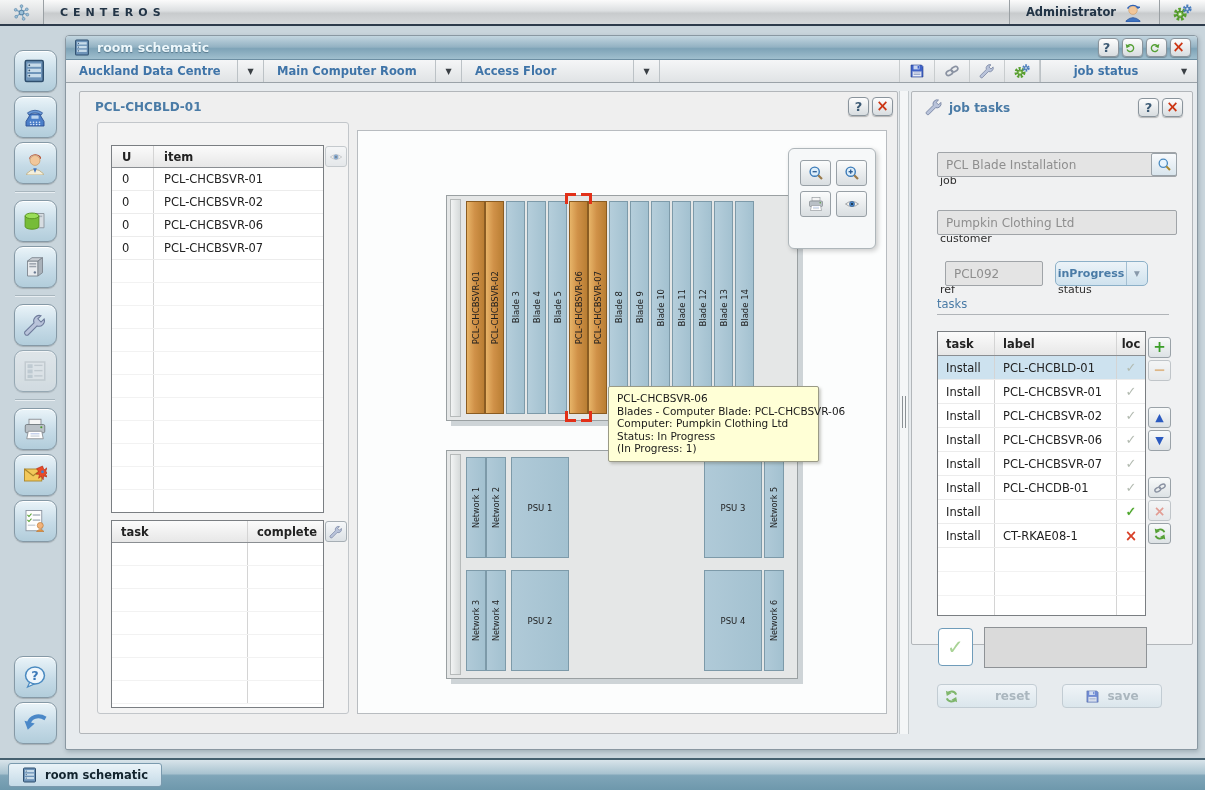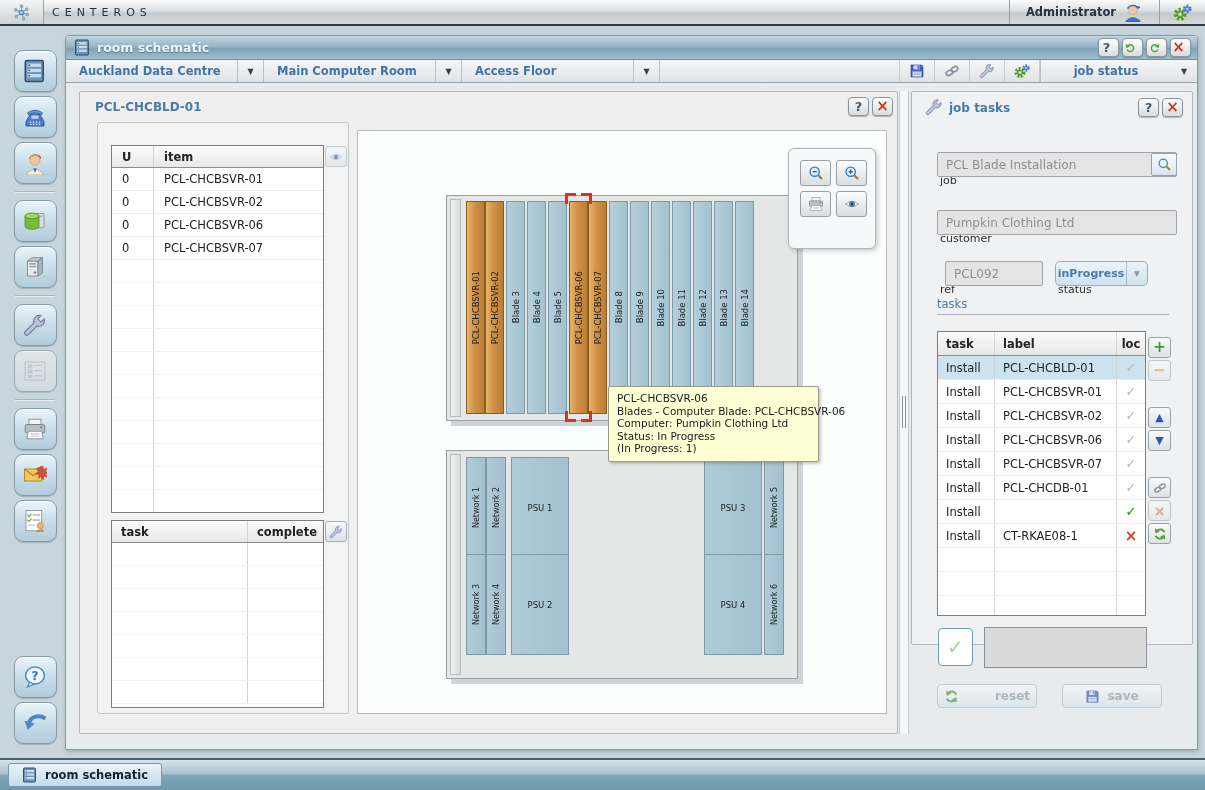--- a/index.html
+++ b/index.html
@@ -13,21 +13,21 @@
   .ic svg { width:100%; height:100%; display:block; }
   .ti { font-weight:bold; line-height:1; }
 
   
   #topbar { position:absolute; left:0; top:0; width:1205px; height:26px;
     background:linear-gradient(#fbfbfb,#dcdfe1 45%,#c8cbcd 55%,#d6d9db);
     border-bottom:2px solid #2e3c4c; display:flex; align-items:center; }
   .logo-btn { width:44px; height:100%; display:flex; align-items:center; justify-content:center;
     border-right:1px solid #9aa0a4; background:linear-gradient(#f4f5f5,#cfd2d4); }
   .logo-btn .ic { width:17px; height:17px; }
-  .app-name { margin-left:8px; font-size:11px; font-weight:normal; letter-spacing:5px; color:#223446; }
+  .app-name { margin-left:16px; font-size:11px; font-weight:bold; letter-spacing:5px; color:#223446; }
   .tb-right { margin-left:auto; height:100%; display:flex;justify-content:flex-end; }
   .admin-cell { height:100%; display:flex; align-items:center; gap:7px; padding:0 16px;
     border-left:1px solid #9aa0a4; }
   .admin-cell span { font-weight:bold; color:#223446; font-size:11.5px; }
   .admin-cell .ic { width:20px; height:20px; }
   .gear-cell { width:46px; height:100%; display:flex; align-items:center; justify-content:center;
     border-left:1px solid #9aa0a4; }
   .gear-cell .ic { width:19px; height:19px; }
 
   
@@ -122,21 +122,21 @@
   .blade.empty { background:linear-gradient(90deg,#b5cedb,#a3c1d0); border:1px solid #7d9aa9; }
   .blade.assigned { background:linear-gradient(90deg,#e7b468,#d09148 45%,#b97e33); border:1px solid #8a5c22; }
   .blabel { writing-mode:vertical-rl; transform:rotate(180deg); font-size:8.5px; color:#1e1e1e; white-space:nowrap; }
   .blade.selected { position:relative; z-index:5; }
   .corner { position:absolute; width:11px; height:11px; border:0 solid #e23018; }
   .c-tl { top:-9px; left:-5px; border-top-width:3px; border-left-width:3px; }
   .c-tr { top:-9px; right:-5px; border-top-width:3px; border-right-width:3px; }
   .c-bl { bottom:-9px; left:-5px; border-bottom-width:3px; border-left-width:3px; }
   .c-br { bottom:-9px; right:-5px; border-bottom-width:3px; border-right-width:3px; }
   .mrow { position:absolute; left:17px; right:13px; height:101px; display:flex; }
-  #mrow1 { top:6px; } #mrow2 { top:103px; }
+  #mrow1 { top:6px; } #mrow2 { top:119px; }
   .module { margin-left:2px; background:linear-gradient(90deg,#b0cad8,#a3c1d0); border:1px solid #7d9aa9;
     display:flex; align-items:center; justify-content:center; cursor:pointer; }
   .module.joined { margin-left:0; }
   .module.network { width:20px; }
   .module.psu { width:58px; margin-left:5px; font-size:8.5px; color:#1e1e1e; }
   .module.network .blabel { font-size:8px; }
   .mod-spacer { flex:1; }
 
   .tooltip { position:absolute; left:250px; top:255px; width:211px; z-index:50;
     background:#ffffd6; border:1px solid #9a9a86; padding:5px 8px 6px 8px;

